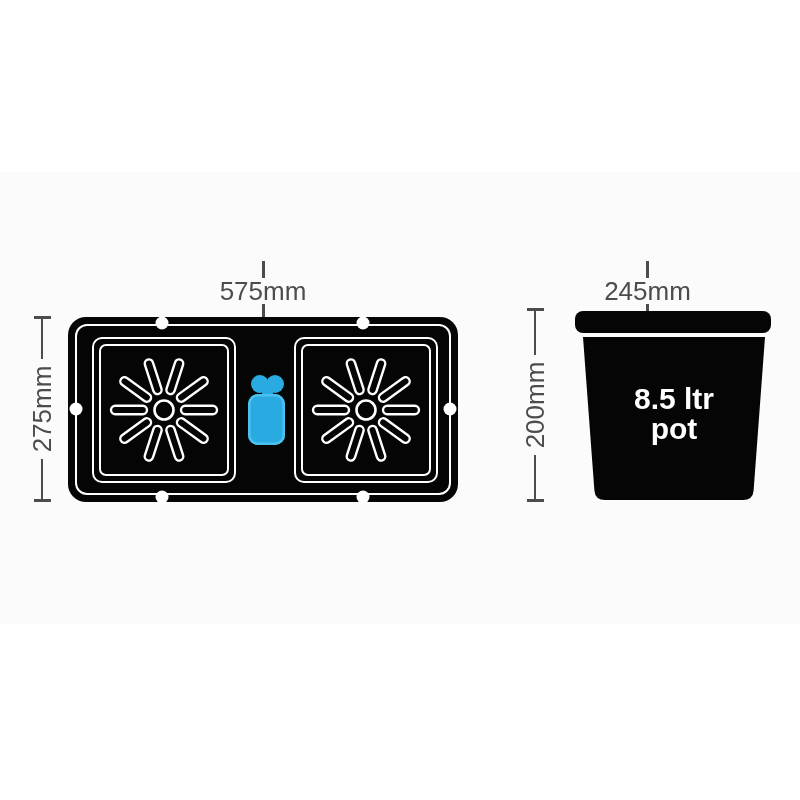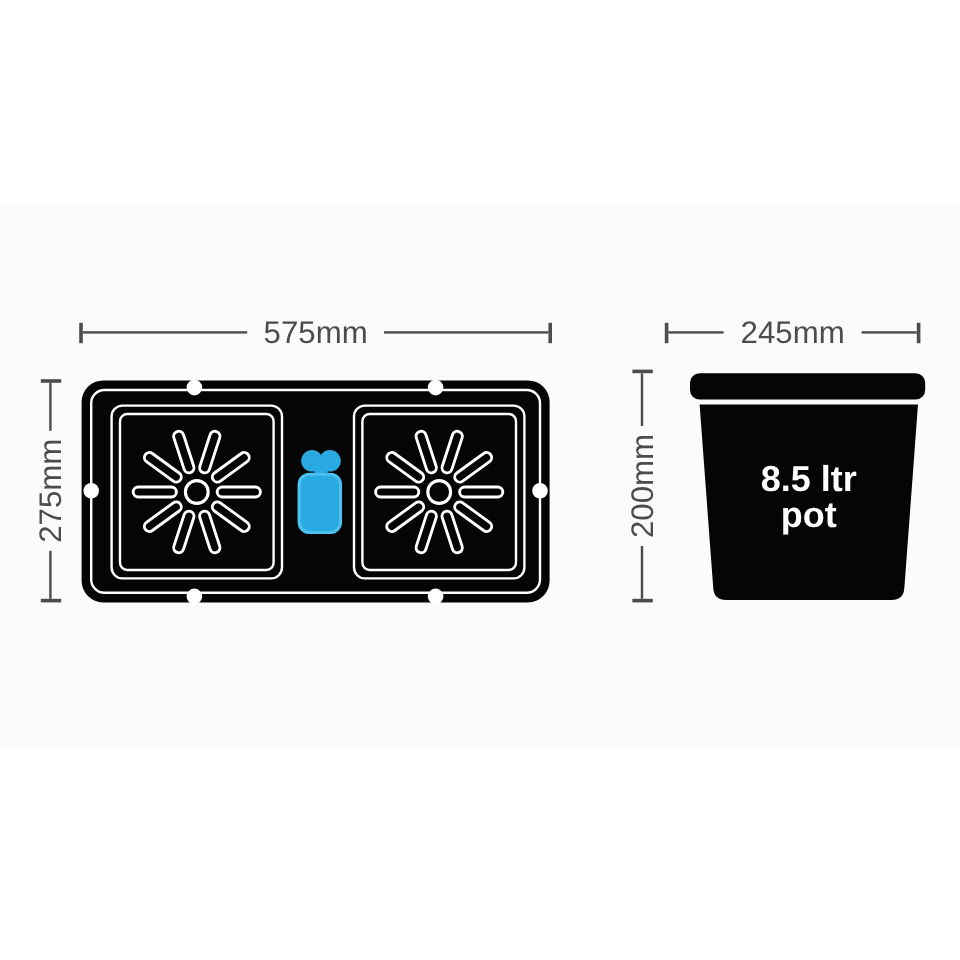--- a/index.html
+++ b/index.html
@@ -4,21 +4,21 @@
 <style>
   html,body{margin:0;padding:0;background:#ffffff;}
   .canvas{
     position:relative;width:800px;height:800px;background:#ffffff;overflow:hidden;
     font-family:"Liberation Sans", sans-serif;
   }
   .band{position:absolute;left:0;top:172px;width:800px;height:452px;background:#fbfbfb;}
 
   
   .dim{position:absolute;color:#4c4c4c;}
-  .dim-h{display:flex;align-items:center;height:32px;}
+  .dim-h{display:flex;flex-direction:column;align-items:center;height:32px;}
   .dim-v{display:flex;flex-direction:column;align-items:center;width:18px;}
   .tick-v{width:3px;height:17px;background:#4c4c4c;flex:0 0 auto;}
   .tick-h{width:17px;height:3px;background:#4c4c4c;flex:0 0 auto;}
   .dline{flex:1 1 auto;height:2.6px;background:#4c4c4c;}
   .vline{flex:1 1 auto;width:2.6px;background:#4c4c4c;}
   .dlabel{font-size:26px;line-height:1;color:#4c4c4c;margin:0 14px;white-space:nowrap;}
   .vlabel-wrap{position:relative;height:100px;width:100%;flex:0 0 auto;}
   .vlabel{position:absolute;top:50%;left:50%;margin:0;transform:translate(-50%,-50%) rotate(-90deg);}
 
   
@@ -105,21 +105,21 @@
     <span class="valve-body"></span>
 
     <span class="dot" style="left:94px;top:6px"></span>
     <span class="dot" style="left:295px;top:6px"></span>
     <span class="dot" style="left:8px;top:92px"></span>
     <span class="dot" style="left:382px;top:92px"></span>
     <span class="dot" style="left:94px;top:180px"></span>
     <span class="dot" style="left:295px;top:180px"></span>
   </div>
 
-  <div class="dim dim-h" style="left:554px;top:261px;width:213px">
+  <div class="dim dim-h" style="left:541px;top:261px;width:213px">
     <span class="tick-v"></span>
     <span class="dline"></span>
     <span class="dlabel">245mm</span>
     <span class="dline"></span>
     <span class="tick-v"></span>
   </div>
 
   <div class="dim dim-v" style="left:526px;top:308px;height:194px">
     <span class="tick-h"></span>
     <span class="vline"></span>

